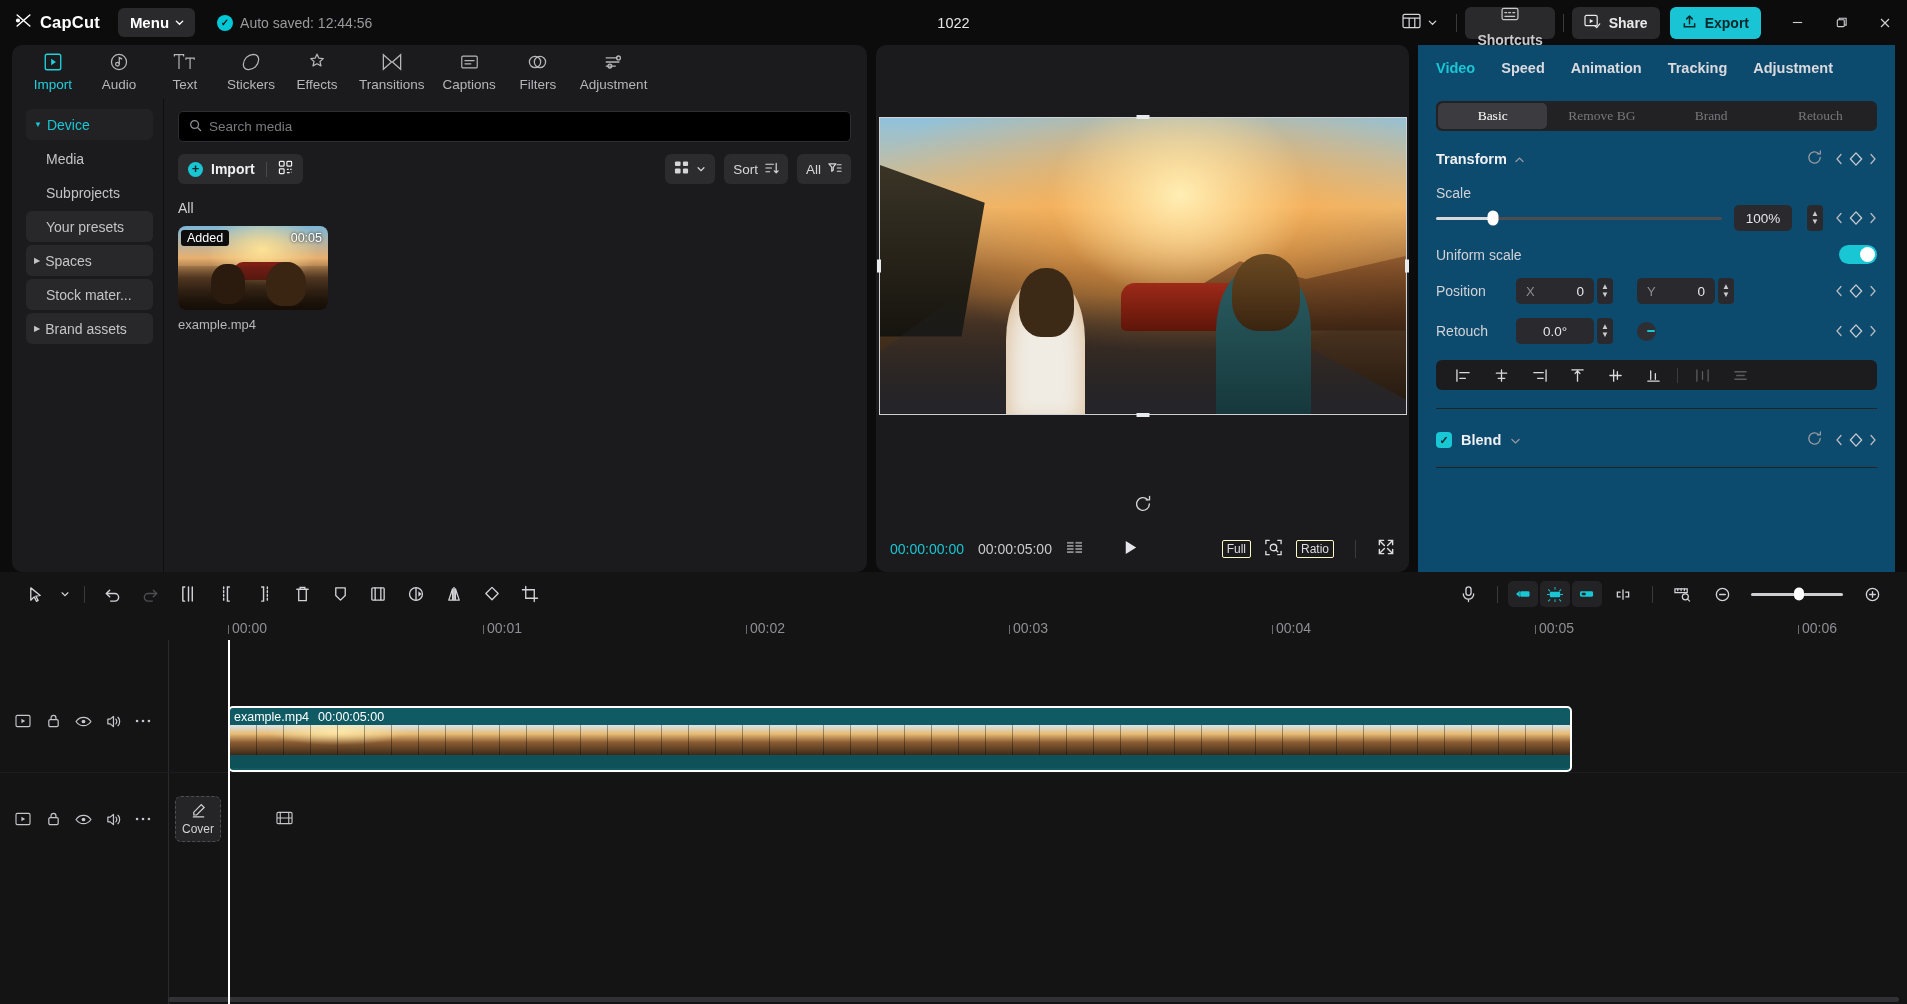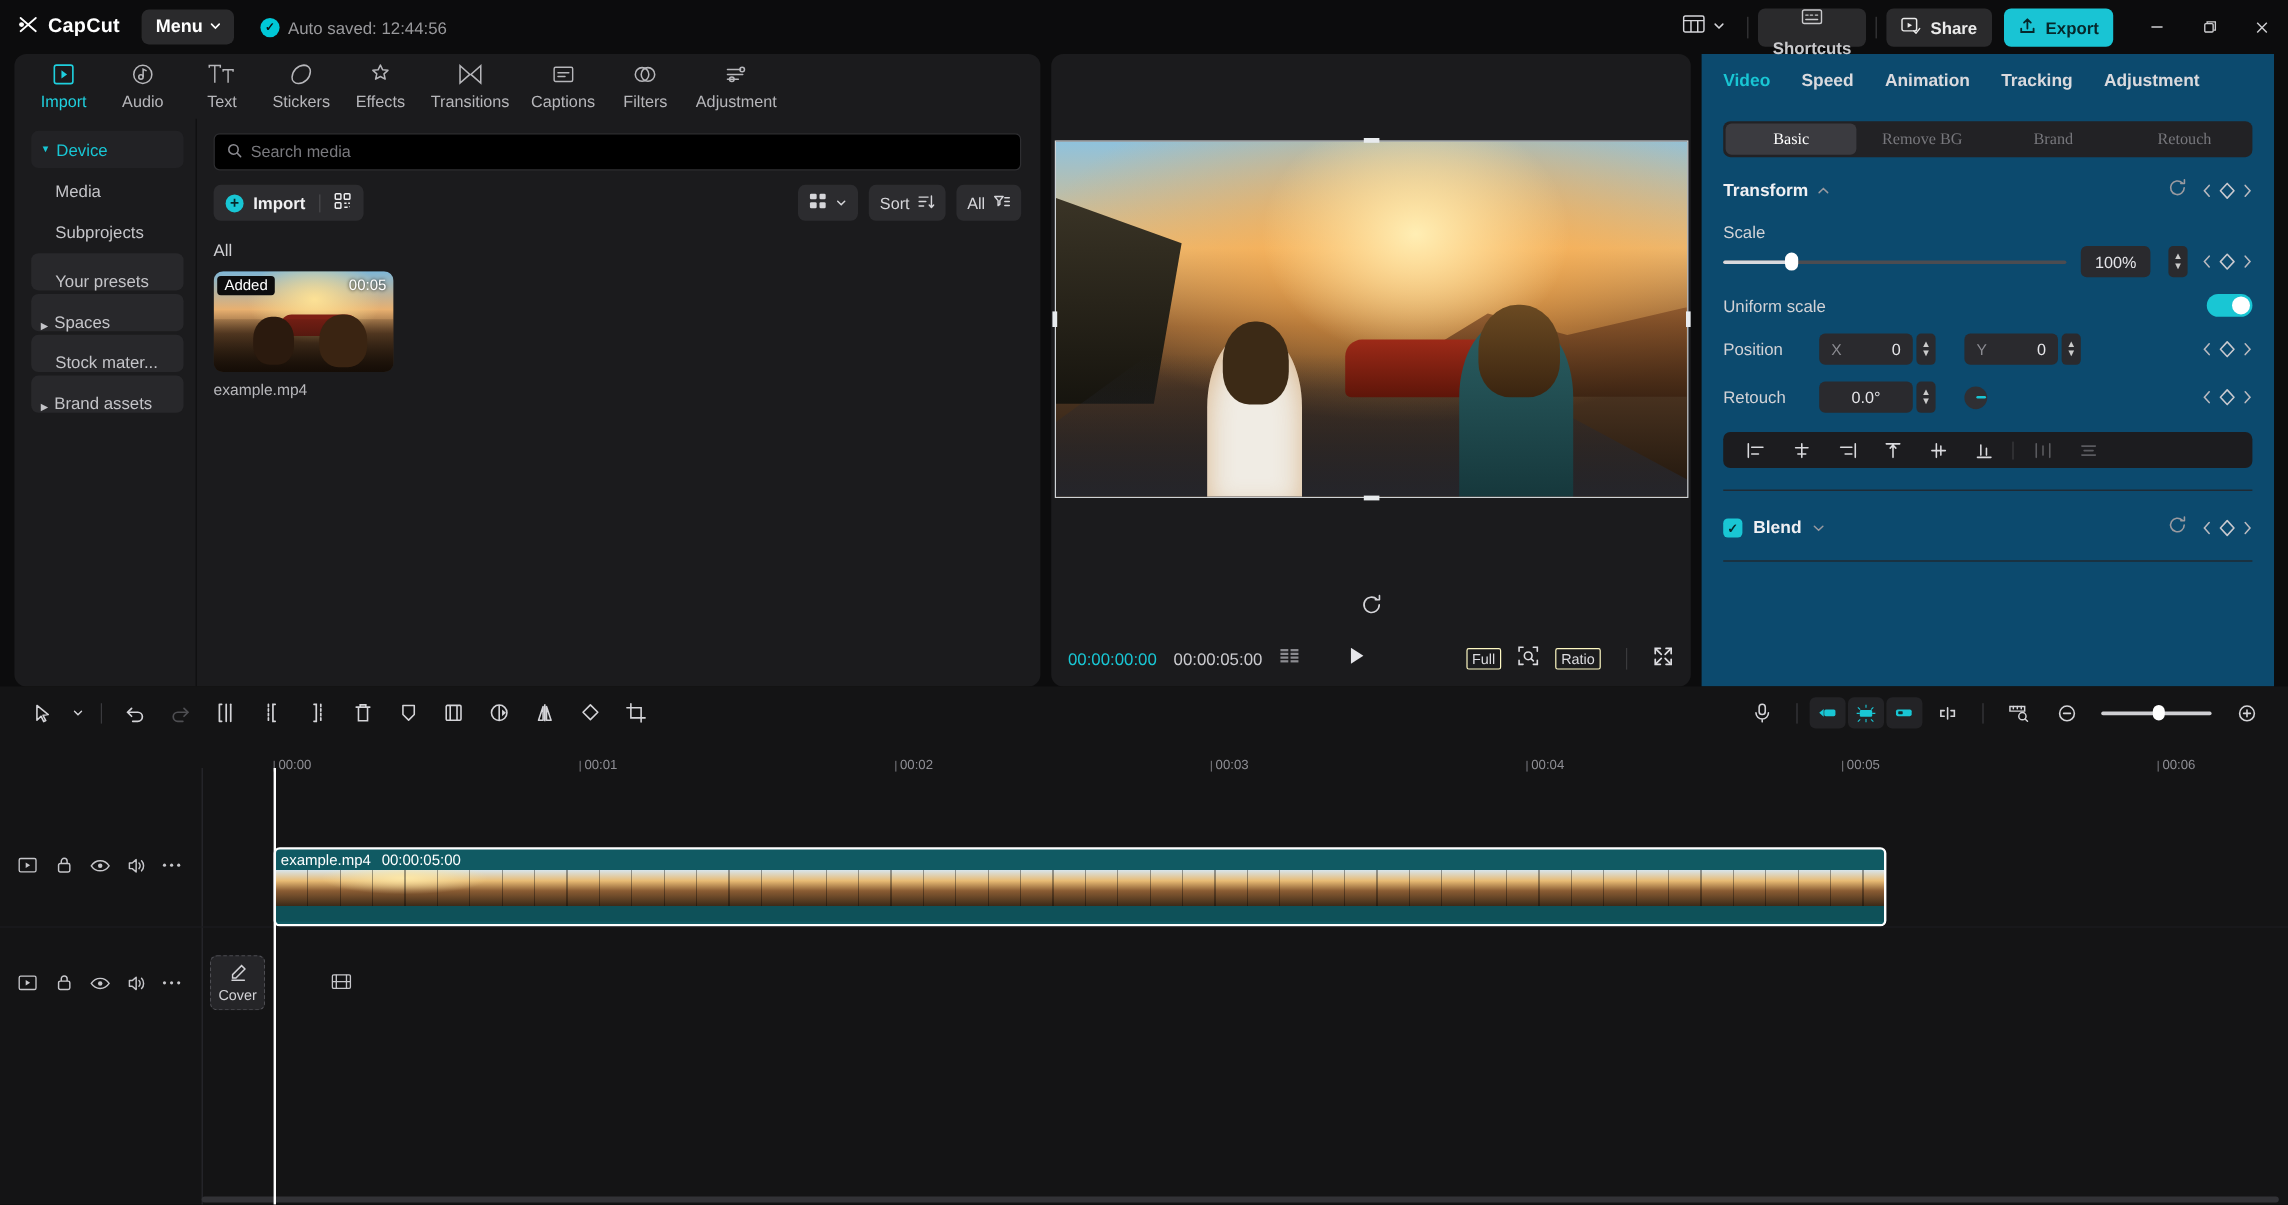--- a/index.html
+++ b/index.html
@@ -71,21 +71,21 @@
   }
   .tabitem .ic { height: 22px; display: flex; align-items: center; justify-content: center; }
   .tabitem.active { color: #1fd0de; }
   .panelbody { flex: 1; display: flex; min-height: 0; }
   .navcol { width: 152px; flex: 0 0 152px; padding: 10px 10px 0 14px; display: flex; flex-direction: column; gap: 3px; border-right: 1px solid #0e0e0f; }
   .navitem {
     height: 31px; border-radius: 6px; display: flex; align-items: center;
     padding: 0 8px; font-size: 14px; color: #c4c4c8; cursor: pointer; gap: 5px;
   }
   .navitem.group { color: #18c6d4; font-weight: normal; background: #222225; }
-  .navitem.selected { background: #28282b; align-items: flex-end; }
+  .navitem.selected { background: #28282b; }
   .navitem.sub { padding-left: 20px; }
   .caret { font-size: 8px; line-height: 1; color: inherit; }
   .browser { flex: 1; min-width: 0; padding: 12px 16px 0 14px; display: flex; flex-direction: column; }
   .searchbar {
     height: 31px; background: #000000; border: 1px solid #2e2e31; border-radius: 5px;
     display: flex; align-items: center; gap: 7px; padding: 0 10px; color: #6f6f74; font-size: 13.5px;
   }
   .searchbar input {
     background: transparent; border: 0; outline: 0; color: #ddd; font-size: 13.5px;
     font-family: inherit; width: 100%;
@@ -224,21 +224,21 @@
   .tlbtn { width: 38px; height: 32px; display: flex; align-items: center; justify-content: center; color: #d4d4d8; cursor: pointer; }
   .tlbtn.dis { color: #4e4e52; }
   .tlbtn.act { color: #19c6d4; background: #232326; border-radius: 5px; width: 30px; height: 26px; }
   .tl-sep { width: 1px; height: 17px; background: #3a3a3e; margin: 0 8px; }
   .tl-right { margin-left: auto; display: flex; align-items: center; gap: 2px; }
   .zoom-track { width: 92px; height: 3px; background: #cfcfd3; border-radius: 2px; position: relative; margin: 0 8px; }
   .zoom-knob { position: absolute; left: 52%; top: 50%; transform: translate(-50%,-50%); width: 10px; height: 13px; border-radius: 5px; background: #fff; }
 
   .ruler { height: 24px; flex: 0 0 24px; position: relative; margin-left: 0; }
   .ruler-inner { position: absolute; left: 228px; right: 0; top: 0; bottom: 0; }
-  .tick { position: absolute; top: 16px; font-size: 11px; color: #8e8e94; }
+  .tick { position: absolute; top: 4px; font-size: 14px; color: #8e8e94; }
   .tick .bar { display: inline-block; width: 1px; height: 9px; background: #6b6b70; vertical-align: middle; margin-right: 3px; }
   .playhead { position: absolute; top: 0; bottom: 0; width: 2px; background: #fff; left: 228px; z-index: 30; }
   .playhead::before {
     content: ""; position: absolute; top: 0px; left: -5px; width: 12px; height: 12px;
     background: #fff; border-radius: 2px;
   }
 
   .tracks { flex: 1; position: relative; overflow: hidden; }
   .trackrow { position: absolute; left: 0; right: 0; display: flex; }
   .tr-ctrl { width: 168px; flex: 0 0 168px; display: flex; align-items: center; gap: 0; padding-left: 8px; }
@@ -290,20 +290,21 @@
             <path d="M2.5 4.5L6 8l3.5-3.5" stroke-linecap="round"></path>
           </svg>
       </span>
     </div>
 
     <div class="autosave">
       <span class="check-circle">✓</span>
       <span>Auto saved: 12:44:56</span>
     </div>
 
+    <div class="proj-title">1022</div>
 
     <div class="tb-right">
       <div class="layout-btn">
         <span>
           <svg width="19" height="16" viewBox="0 0 20 17" fill="none" stroke="#d6d6da" stroke-width="1.3">
             <rect x="1" y="1.5" width="18" height="14" rx="1.5"></rect>
             <path d="M1 5.5h18M7.5 5.5v10M13.5 5.5v10"></path>
           </svg>
         </span>
         <span>

